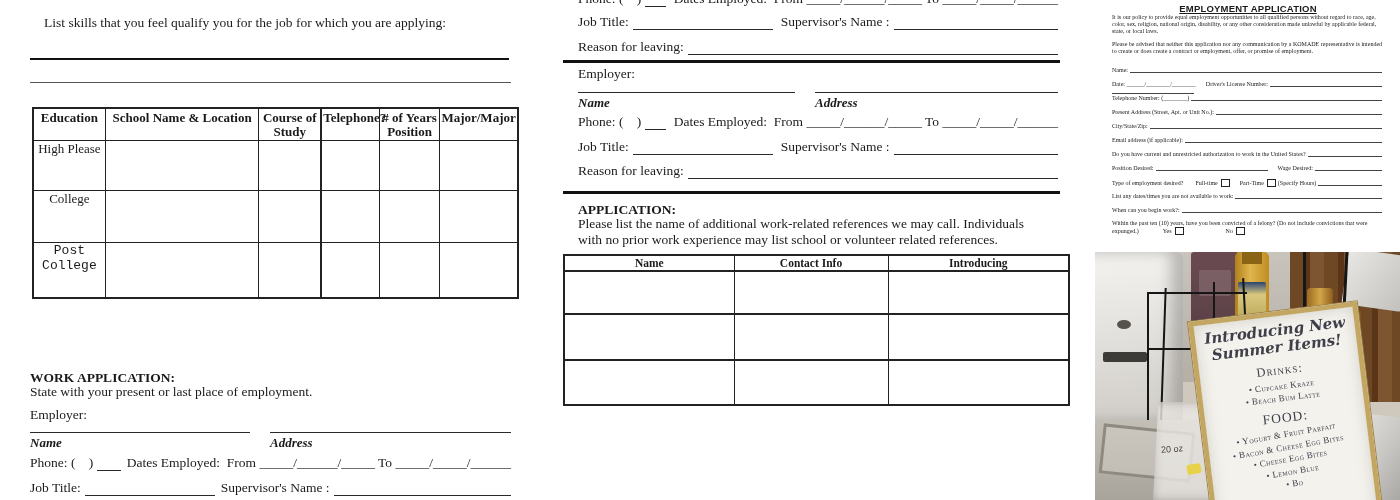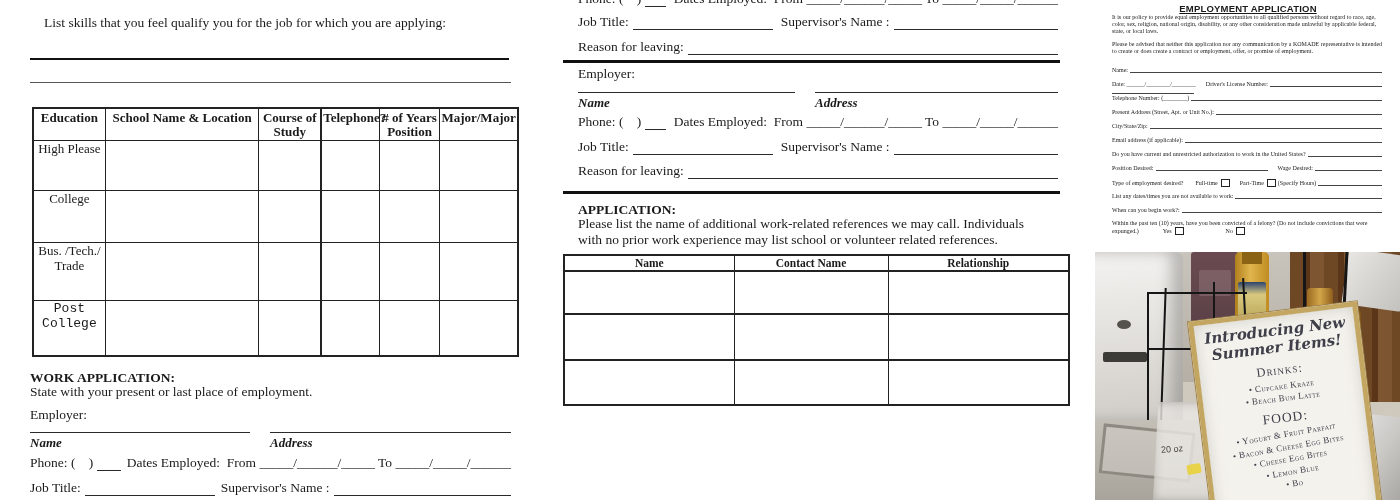--- a/index.html
+++ b/index.html
@@ -111,28 +111,20 @@
           <td></td>
     </tr>
     <tr style="height:52px;">
       <td class="rowlab">College</td>
       <td></td>
           <td></td>
       <td class="thickL"></td>
           <td></td>
           <td></td>
     </tr>
-    <tr style="height:58px;">
-      <td class="rowlab">Bus. /Tech./ Trade</td>
-      <td></td>
-          <td></td>
-      <td class="thickL"></td>
-          <td></td>
-          <td></td>
-    </tr>
     <tr style="height:55px;font-family:Liberation Mono, monospace;">
       <td class="rowlab">Post College</td>
       <td></td>
           <td></td>
       <td class="thickL"></td>
           <td></td>
           <td></td>
     </tr>
   </tbody>
     </table>
@@ -216,22 +208,22 @@
 
   <table class="ref abs" style="left:563px;top:254px;">
     <colgroup>
         <col style="width:170px">
         <col style="width:154px">
         <col style="width:181px">
       </colgroup>
     <tbody>
         <tr style="height:13px;">
       <th>Name</th>
-      <th>Contact Name</th>
-      <th>Relationship</th>
+      <th>Contact Info</th>
+      <th>Introducing</th>
     </tr>
     <tr style="height:43px;">
           <td></td>
           <td></td>
           <td></td>
         </tr>
     <tr style="height:46px;">
           <td></td>
           <td></td>
           <td></td>

